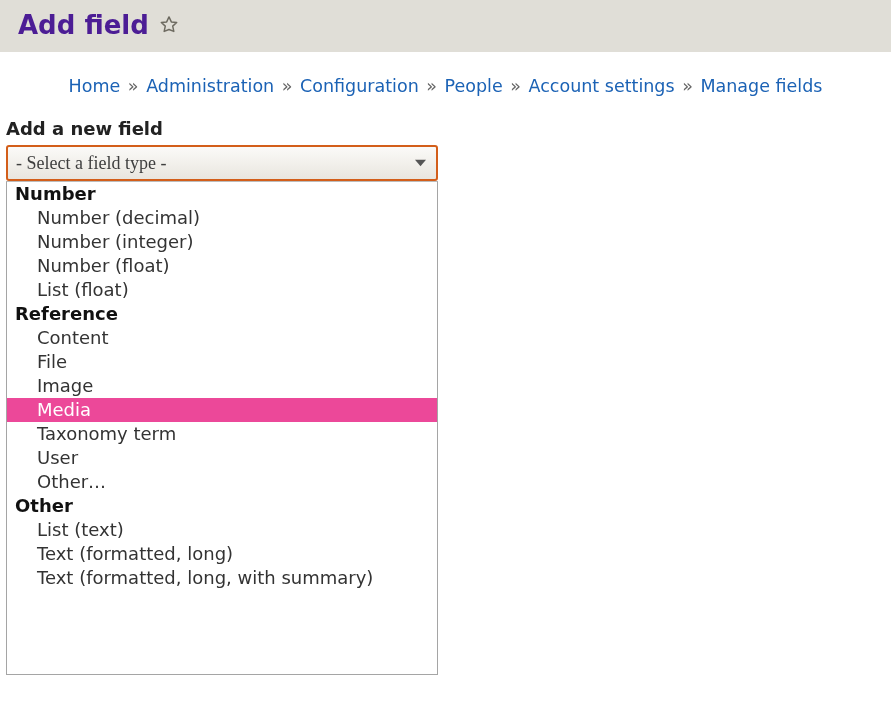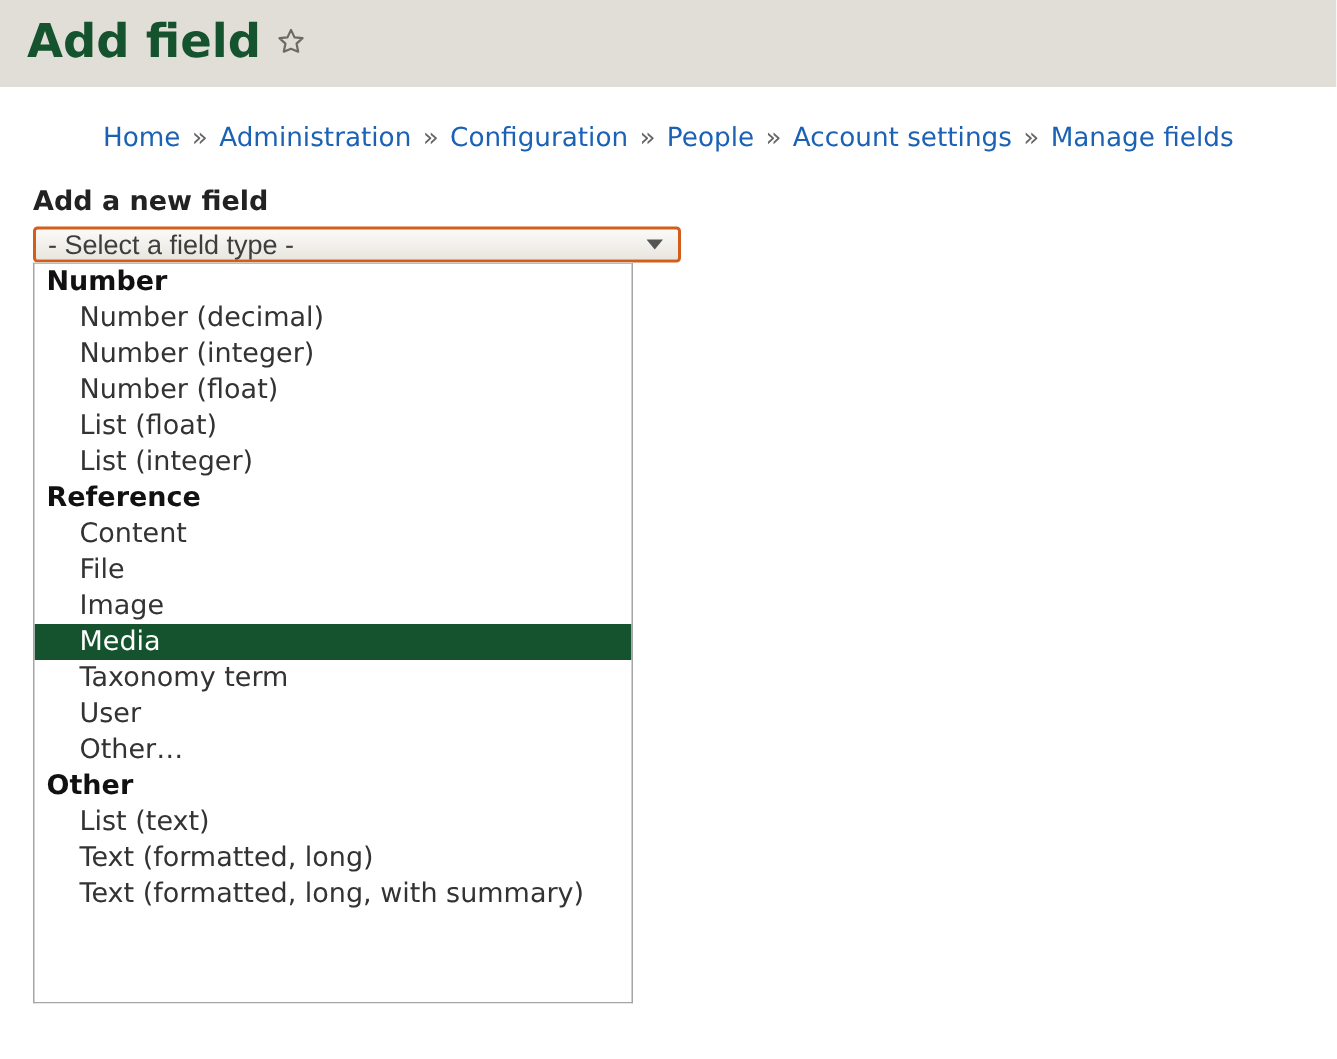--- a/index.html
+++ b/index.html
@@ -12,23 +12,23 @@
     .header-bar {
       background: #e0ded7;
       padding: 10px 18px 12px 18px;
     }
     .header-title-row {
       display: flex;
       align-items: center;
       gap: 8px;
     }
     .page-title {
-      font-size: 31px;
+      font-size: 26px;
       font-weight: 700;
-      color: #14532d;
+      color: #4c1d95;
       letter-spacing: 0px;
     }
     .star-icon {
       width: 24px;
       height: 24px;
       color: #6d6a60;
       display:inline-flex;
       align-items:center;
       justify-content:center;
     }
@@ -40,57 +40,57 @@
     }
     .breadcrumbs a {
       color: #1b62b5;
       text-decoration: none;
     }
     .breadcrumbs .sep {
       color: #666;
       margin: 0 2px;
     }
     .form-area {
-      padding: 0 22px;
+      padding: 0 6px;
     }
     .form-label {
       font-weight: 700;
       font-size: 18px;
       color: #222;
       margin-bottom: 6px;
       display:block;
     }
     .select-wrap {
       position: relative;
       width: 432px;
     }
     .select-box {
       width: 100%;
-      height: 24px;
+      height: 36px;
       background: linear-gradient(#fbfaf8, #e9e6df);
       border: 2px solid #d35e1a;
       border-radius: 3px;
       padding: 0 30px 0 8px;
-      font-family: Liberation Sans, sans-serif;
+      font-family: Liberation Serif, serif;
       font-size: 18px;
       color: #3e3e3e;
       display:flex;
       align-items:center;
       position:relative;
       cursor:pointer;
     }
     .select-box .caret {
       position:absolute;
       right:10px;
       top:50%;
       transform:translateY(-50%);
       color:#555;
     }
     .dropdown {
-      width: 400px;
+      width: 432px;
       border: 1px solid #a5a5a5;
       border-top: 1px solid #bcbcbc;
       background: #fff;
       overflow-y: auto;
       height: 494px;
       font-size:18px;
       line-height: 24px;
       position:relative;
     }
     .dropdown::-webkit-scrollbar { width:12px; }
@@ -106,21 +106,21 @@
       color:#111;
       padding: 0 8px;
     }
     .option {
       padding: 0 8px 0 30px;
       color:#333;
       cursor:pointer;
       white-space:nowrap;
     }
     .option.selected {
-      background:#14532d;
+      background:#ec4899;
       color:#fff;
     }
   </style>
 </head>
 <body>
 
 <div class="header-bar">
   <div class="header-title-row">
     <h1 class="page-title">Add field</h1>
     <span class="star-icon">
@@ -143,21 +143,20 @@
             <path d="M0 2 L10 2 L5 8 Z" fill="#555"></path>
           </svg>
       </span>
     </div>
     <div class="dropdown" id="dropdown-list">
         <div class="optgroup-label">Number</div>
         <div class="option">Number (decimal)</div>
         <div class="option">Number (integer)</div>
         <div class="option">Number (float)</div>
         <div class="option">List (float)</div>
-        <div class="option">List (integer)</div>
         <div class="optgroup-label">Reference</div>
         <div class="option">Content</div>
         <div class="option">File</div>
         <div class="option">Image</div>
         <div class="option selected">Media</div>
         <div class="option">Taxonomy term</div>
         <div class="option">User</div>
         <div class="option">Other…</div>
         <div class="optgroup-label">Other</div>
         <div class="option">List (text)</div>

